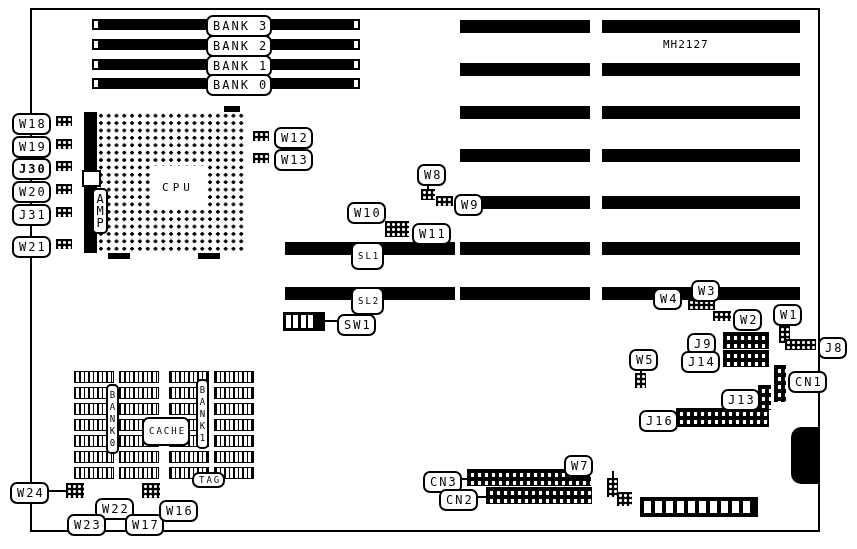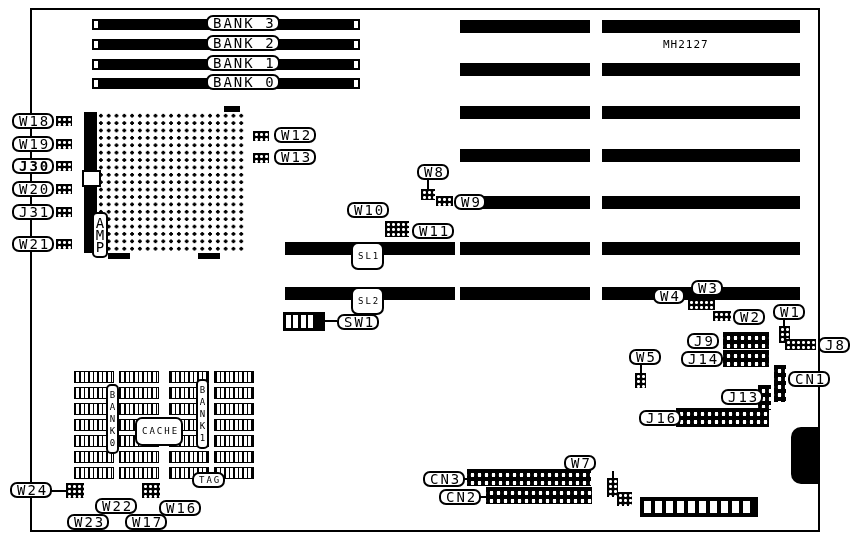--- a/index.html
+++ b/index.html
@@ -1,20 +1,20 @@
 <!DOCTYPE html>
 <html><head>
 <meta charset="utf-8">
 <style>
   html,body{margin:0;padding:0;background:#fff;}
   body{font-family:"DejaVu Sans Mono","Liberation Mono",monospace;color:#000;}
   #stage{position:relative;width:857px;height:549px;background:#fff;overflow:hidden;}
   .board-border{position:absolute;left:30px;top:8px;width:790px;height:524px;border:2px solid #000;box-sizing:border-box;}
-  .co{position:absolute;box-sizing:border-box;height:16px;border:2px solid #000;border-radius:7px;
-      background:#fff;font-size:14px;letter-spacing:2px;padding:0 2px 0 5px;display:inline-flex;
+  .co{position:absolute;box-sizing:border-box;height:22px;border:2px solid #000;border-radius:7px;
+      background:#fff;font-size:12px;letter-spacing:2px;padding:0 2px 0 5px;display:inline-flex;
       align-items:center;justify-content:center;z-index:6;white-space:nowrap;line-height:1;}
   .co.sm{height:28px;font-size:9px;z-index:5;}
   .bar{position:absolute;background:#000;height:13px;z-index:1;}
   .simmbar{position:absolute;background:#000;height:11px;z-index:1;}
   .clip{position:absolute;width:8px;height:11px;background:#fff;border:2px solid #000;box-sizing:border-box;z-index:2;}
   .pins{position:absolute;background-color:#000;background-image:radial-gradient(#fff 36%,rgba(0,0,0,0) 42%);
         background-size:7px 8px;background-position:2px 2px;z-index:4;}
   .jmp{position:absolute;background-color:#000;background-image:radial-gradient(#fff 38%,rgba(0,0,0,0) 44%);
         background-size:5px 5px;background-position:1px 1px;z-index:4;}
   .cpu-grid{position:absolute;background-image:radial-gradient(#000 30%,rgba(0,0,0,0) 36%);
@@ -84,21 +84,22 @@
   <div class="co sm" style="left:351px;top:242px;">SL1</div>
   <div class="bar" style="left:285px;top:287px;width:170px;"></div>
   <div class="co sm" style="left:351px;top:287px;">SL2</div>
 
   <div class="blk" style="left:84px;top:112px;width:13px;height:141px;"></div>
   <div class="notch" style="left:82px;top:170px;width:19px;height:17px;"></div>
   <div class="cpu-grid" style="left:97px;top:112px;width:148px;height:141px;"></div>
   <div class="blk" style="left:224px;top:106px;width:16px;height:6px;"></div>
   <div class="blk" style="left:108px;top:253px;width:22px;height:6px;"></div>
   <div class="blk" style="left:198px;top:253px;width:22px;height:6px;"></div>
-  <div class="vlabel" style="left:92px;top:212px;width:16px;font-size:14px;">AMP</div>
+  <div class="cpu-label" style="left:151px;top:166px;width:54px;height:42px;">CPU</div>
+  <div class="vlabel" style="left:92px;top:188px;width:16px;font-size:12px;">AMP</div>
 
   <div class="co" style="left:12px;top:113px;">W18</div>
   <div class="jmp" style="left:56px;top:116px;width:16px;height:10px;"></div>
   <div class="co" style="left:12px;top:136px;">W19</div>
   <div class="jmp" style="left:56px;top:139px;width:16px;height:10px;"></div>
   <div class="co" style="left:12px;top:158px;font-weight:bold;">J30</div>
   <div class="jmp" style="left:56px;top:161px;width:16px;height:10px;"></div>
   <div class="co" style="left:12px;top:181px;">W20</div>
   <div class="jmp" style="left:56px;top:184px;width:16px;height:10px;"></div>
   <div class="co" style="left:12px;top:204px;">J31</div>
@@ -150,21 +151,21 @@
     <div class="chip"></div>
       <div class="chip"></div>
     <div class="chip"></div>
       <div class="chip"></div>
     <div class="chip"></div>
       <div class="chip"></div>
     <div class="chip"></div>
       <div class="chip"></div>
   </div>
   <div class="vlabel" style="left:106px;top:384px;">BANK0</div>
-  <div class="co sm" style="left:135px;top:417px;height:29px;">CACHE</div>
+  <div class="co sm" style="left:142px;top:417px;height:29px;">CACHE</div>
   <div class="vlabel" style="left:196px;top:379px;">BANK1</div>
   <div class="co sm" style="left:192px;top:472px;height:16px;">TAG</div>
 
   <div class="jmp" style="left:66px;top:483px;width:18px;height:15px;"></div>
   <div class="jmp" style="left:142px;top:483px;width:18px;height:15px;"></div>
   <div class="lead" style="left:48px;top:490px;width:18px;height:2px;"></div>
   <div class="co" style="left:10px;top:482px;">W24</div>
   <div class="co" style="left:95px;top:498px;">W22</div>
   <div class="co" style="left:67px;top:514px;">W23</div>
   <div class="co" style="left:125px;top:514px;">W17</div>

